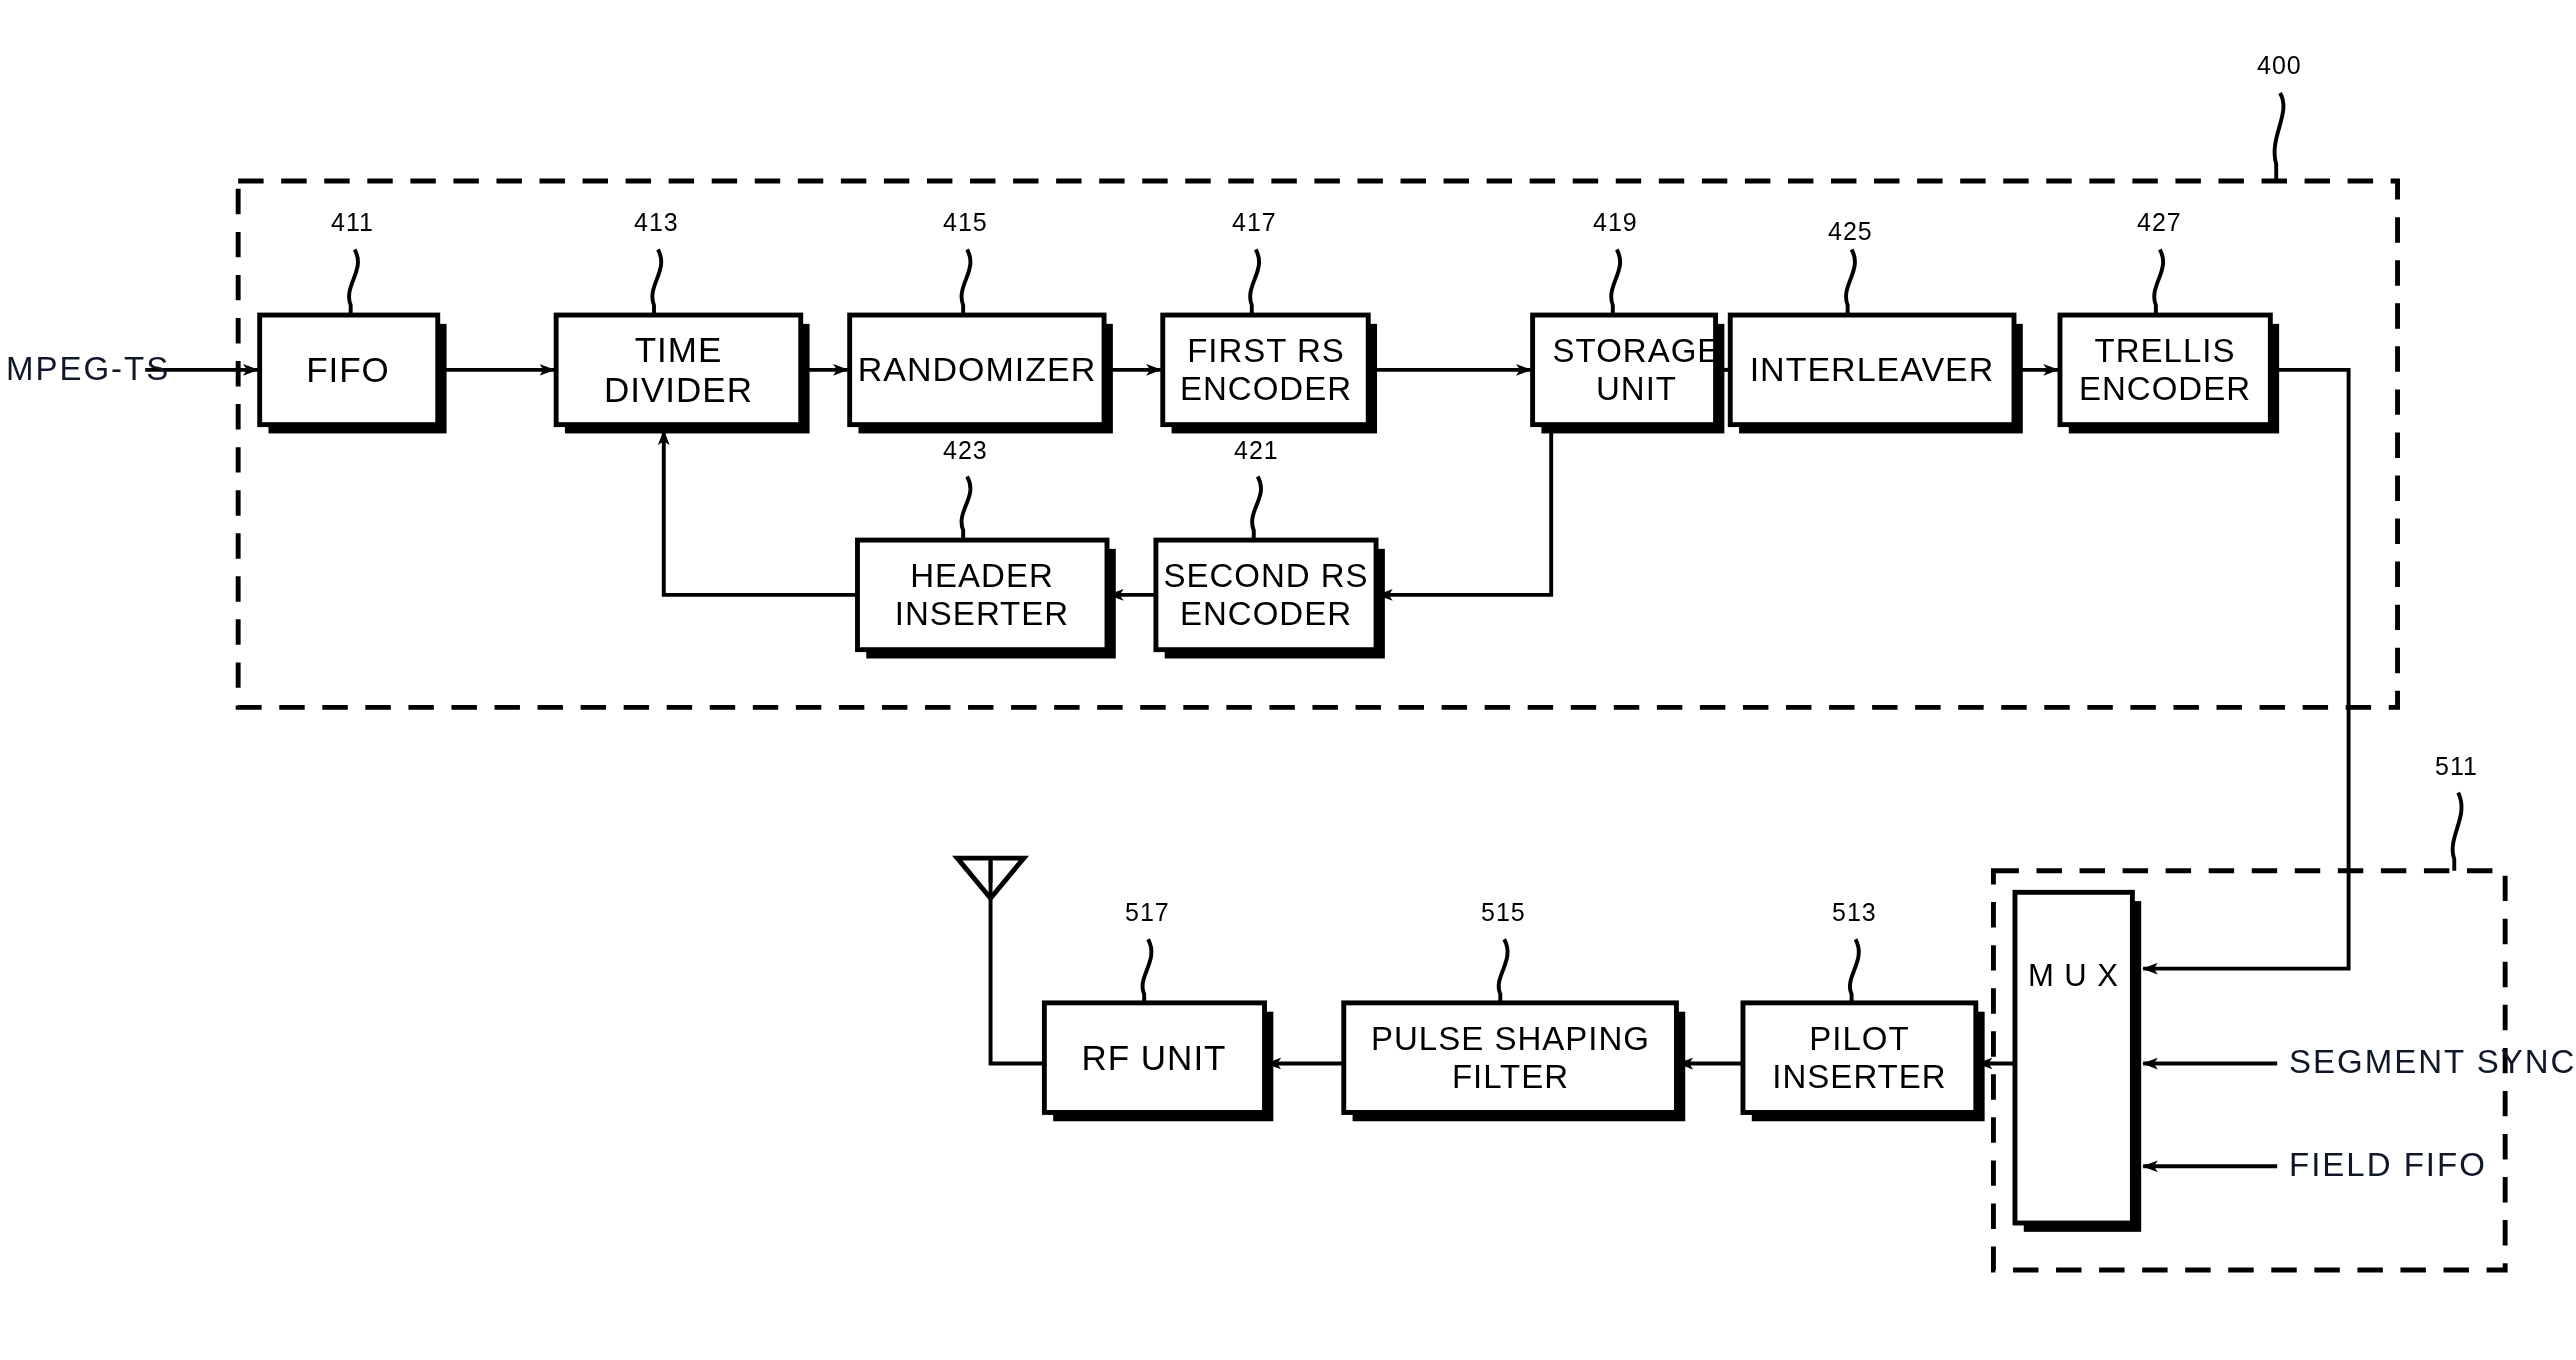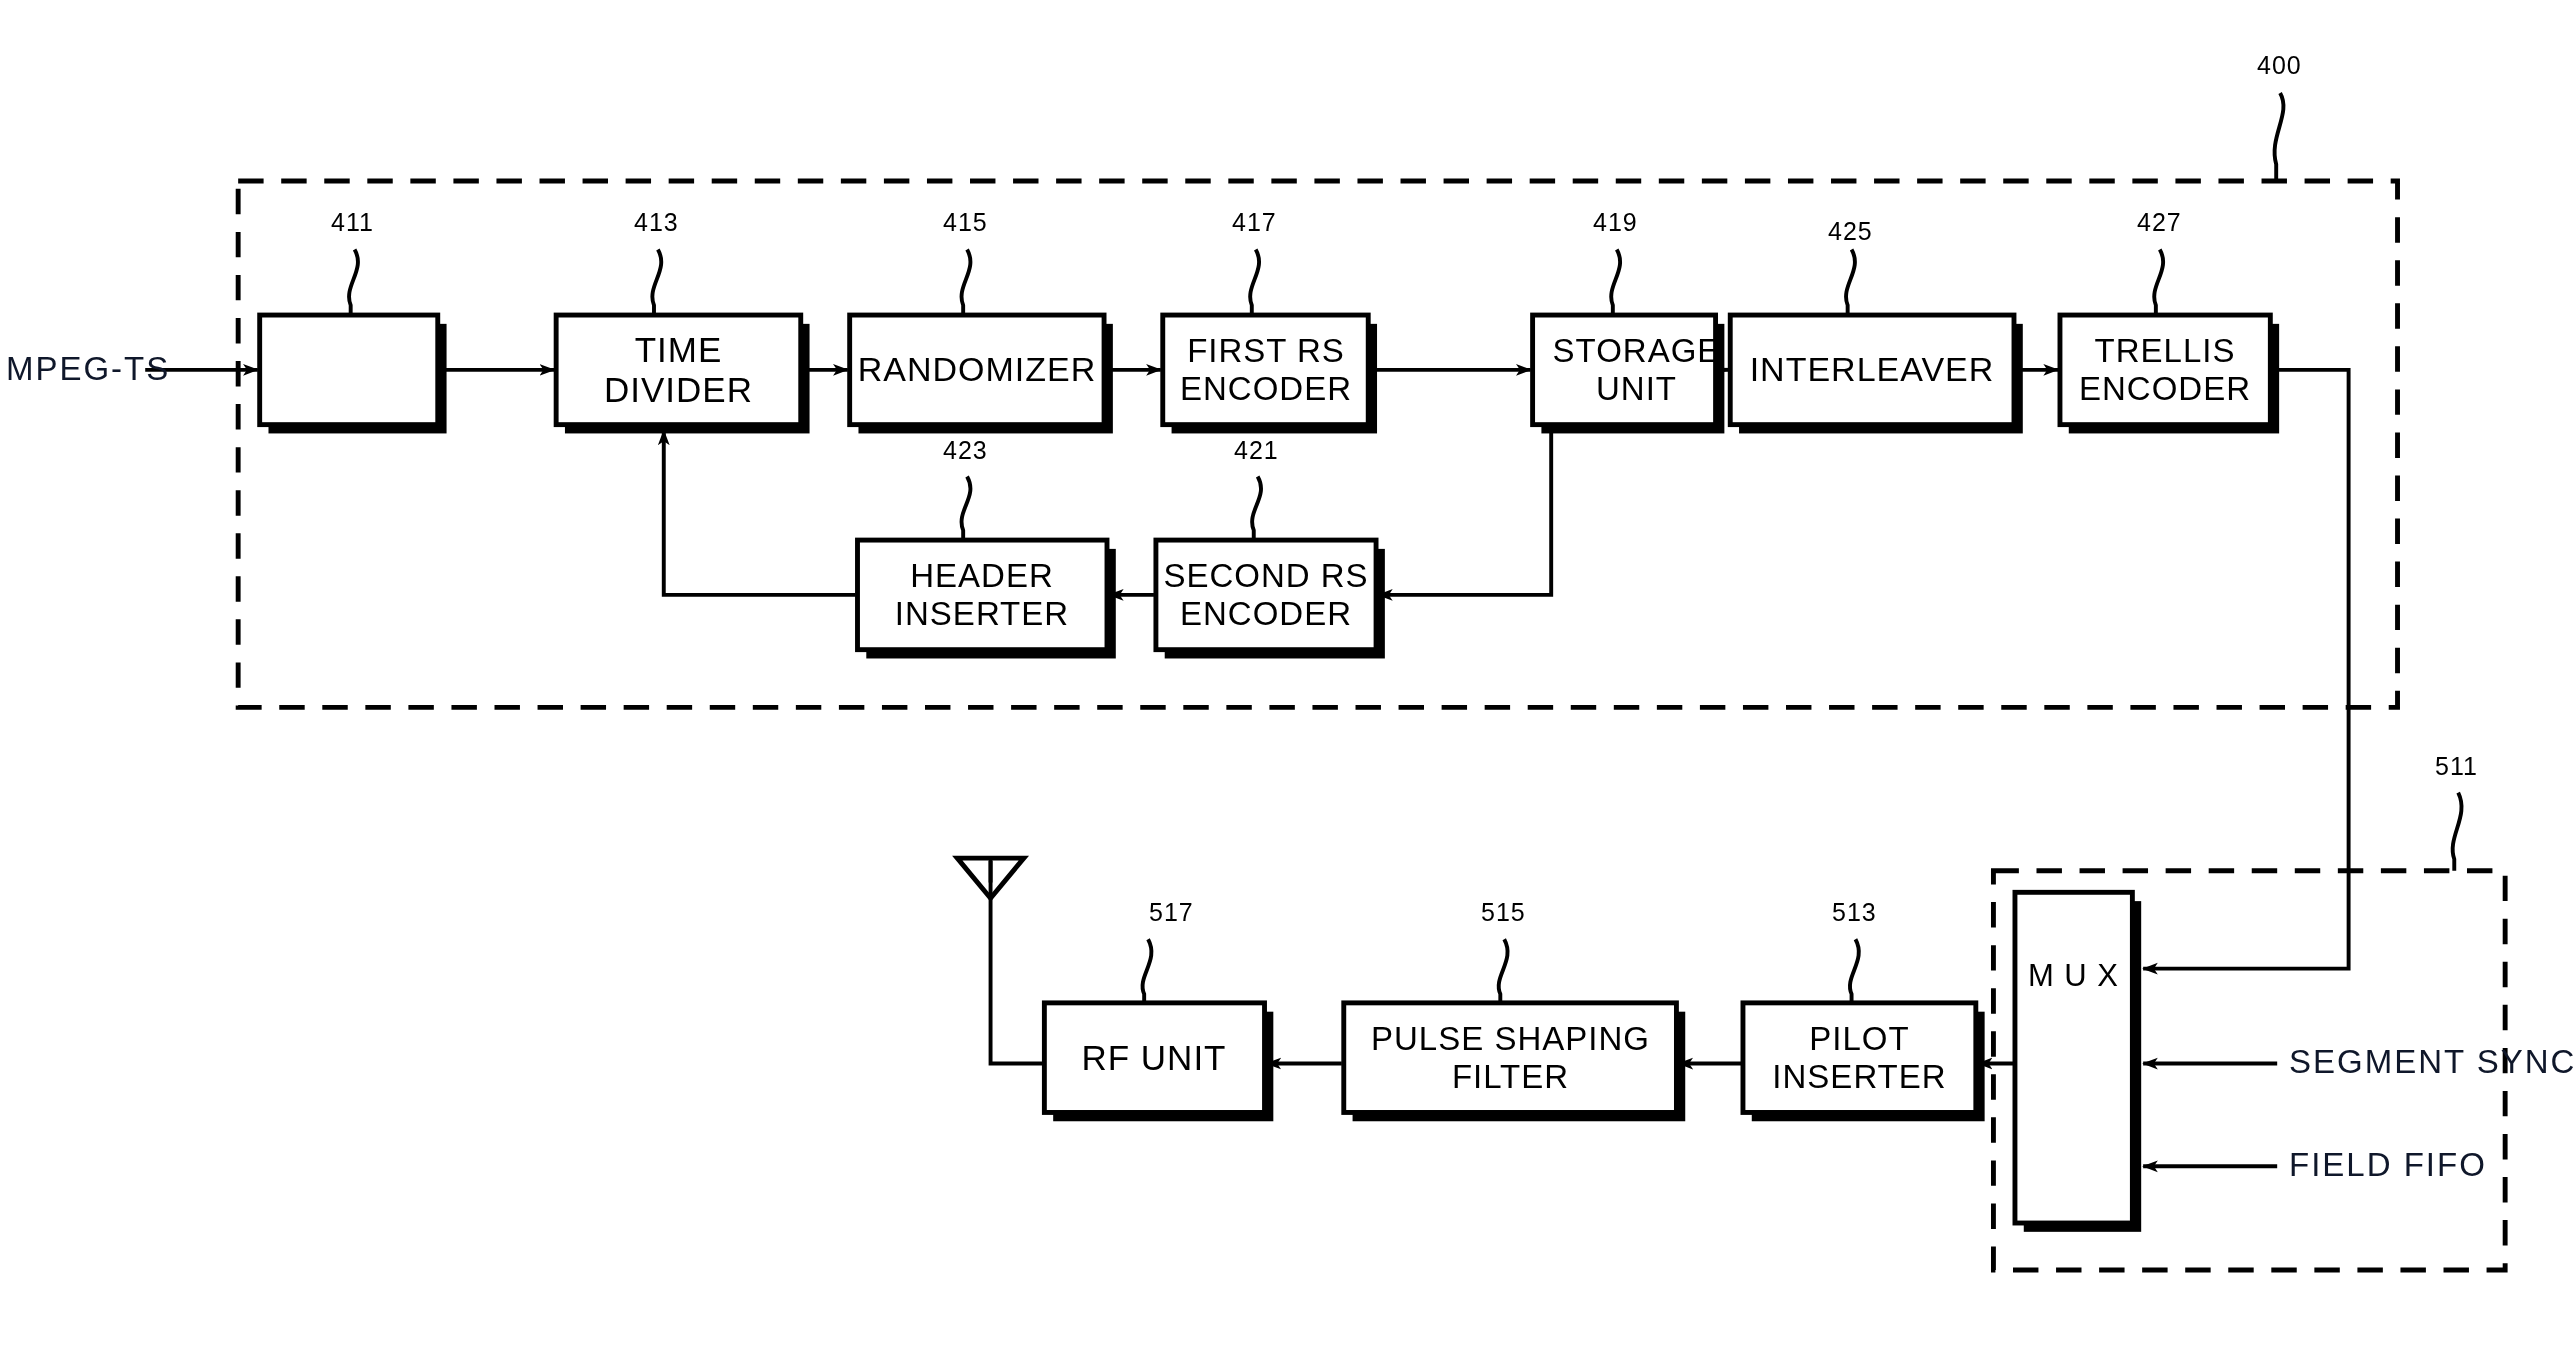--- a/index.html
+++ b/index.html
@@ -136,20 +136,21 @@
       <path d="M1285,487 C1297,508 1273,522 1281,542 L1281,552"></path>
       <path d="M2512,810 C2524,834 2500,856 2508,878 L2508,890"></path>
       <path d="M1896,960 C1908,982 1884,998 1892,1016 L1892,1025"></path>
       <path d="M1537,960 C1549,982 1525,998 1533,1016 L1533,1025"></path>
       <path d="M1173,960 C1185,982 1161,998 1169,1016 L1169,1025"></path>
     </g>
   </svg>
 
   <div class="sig-label" style="left:5.9px;top:350px;">MPEG-TS</div>
 
+  <div class="blk-label" style="left:259px;top:315px;width:178px;height:110px;font-size:35px;">FIFO</div>
   <div class="blk-label" style="left:850px;top:315px;width:254px;height:110px;font-size:34px;">RANDOMIZER</div>
   <div class="blk-label" style="left:556px;top:315px;width:245px;height:110px;font-size:35px;">TIME
 DIVIDER</div>
   <div class="blk-label" style="left:1163px;top:315px;width:206px;height:110px;font-size:33px;">FIRST RS
 ENCODER</div>
   <div class="blk-label" style="left:1533px;top:315px;width:183px;height:110px;font-size:33px;margin-left:12px;">STORAGE
 UNIT</div>
   <div class="blk-label" style="left:1730px;top:315px;width:284px;height:110px;font-size:34px;">INTERLEAVER</div>
   <div class="blk-label" style="left:2060px;top:315px;width:210px;height:110px;font-size:33px;">TRELLIS
 ENCODER</div>
@@ -177,16 +178,16 @@
   <div class="refnum" style="left:1232px;top:208px;">417</div>
   <div class="refnum" style="left:1593px;top:208px;">419</div>
   <div class="refnum" style="left:1828px;top:217px;">425</div>
   <div class="refnum" style="left:2137px;top:208px;">427</div>
   <div class="refnum" style="left:2257px;top:51px;">400</div>
   <div class="refnum" style="left:943px;top:436px;">423</div>
   <div class="refnum" style="left:1234px;top:436px;">421</div>
   <div class="refnum" style="left:2435px;top:752px;">511</div>
   <div class="refnum" style="left:1832px;top:898px;">513</div>
   <div class="refnum" style="left:1481px;top:898px;">515</div>
-  <div class="refnum" style="left:1125px;top:898px;margin-left:24px;">517</div>
+  <div class="refnum" style="left:1125px;top:898px;">517</div>
 
 </div>
 
 
 </body></html>

